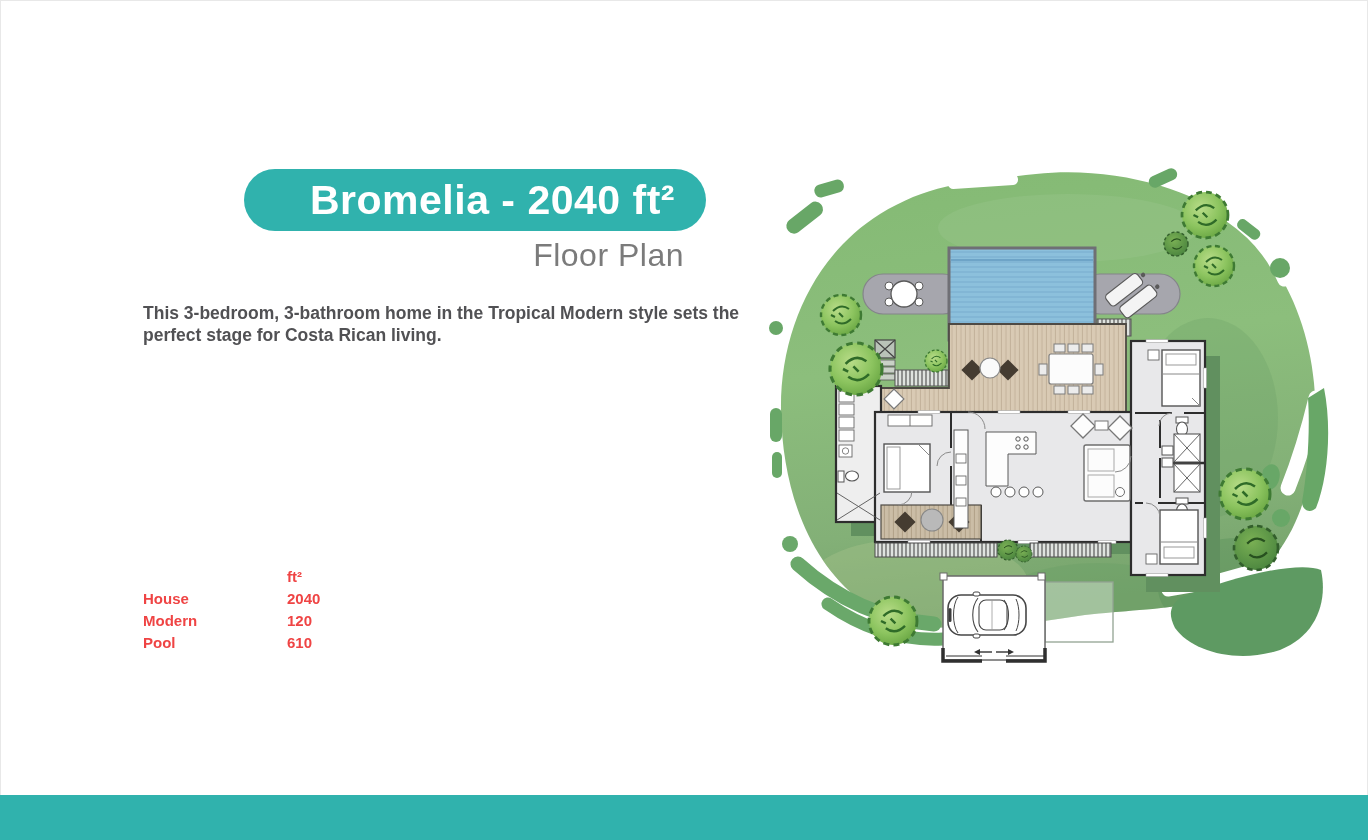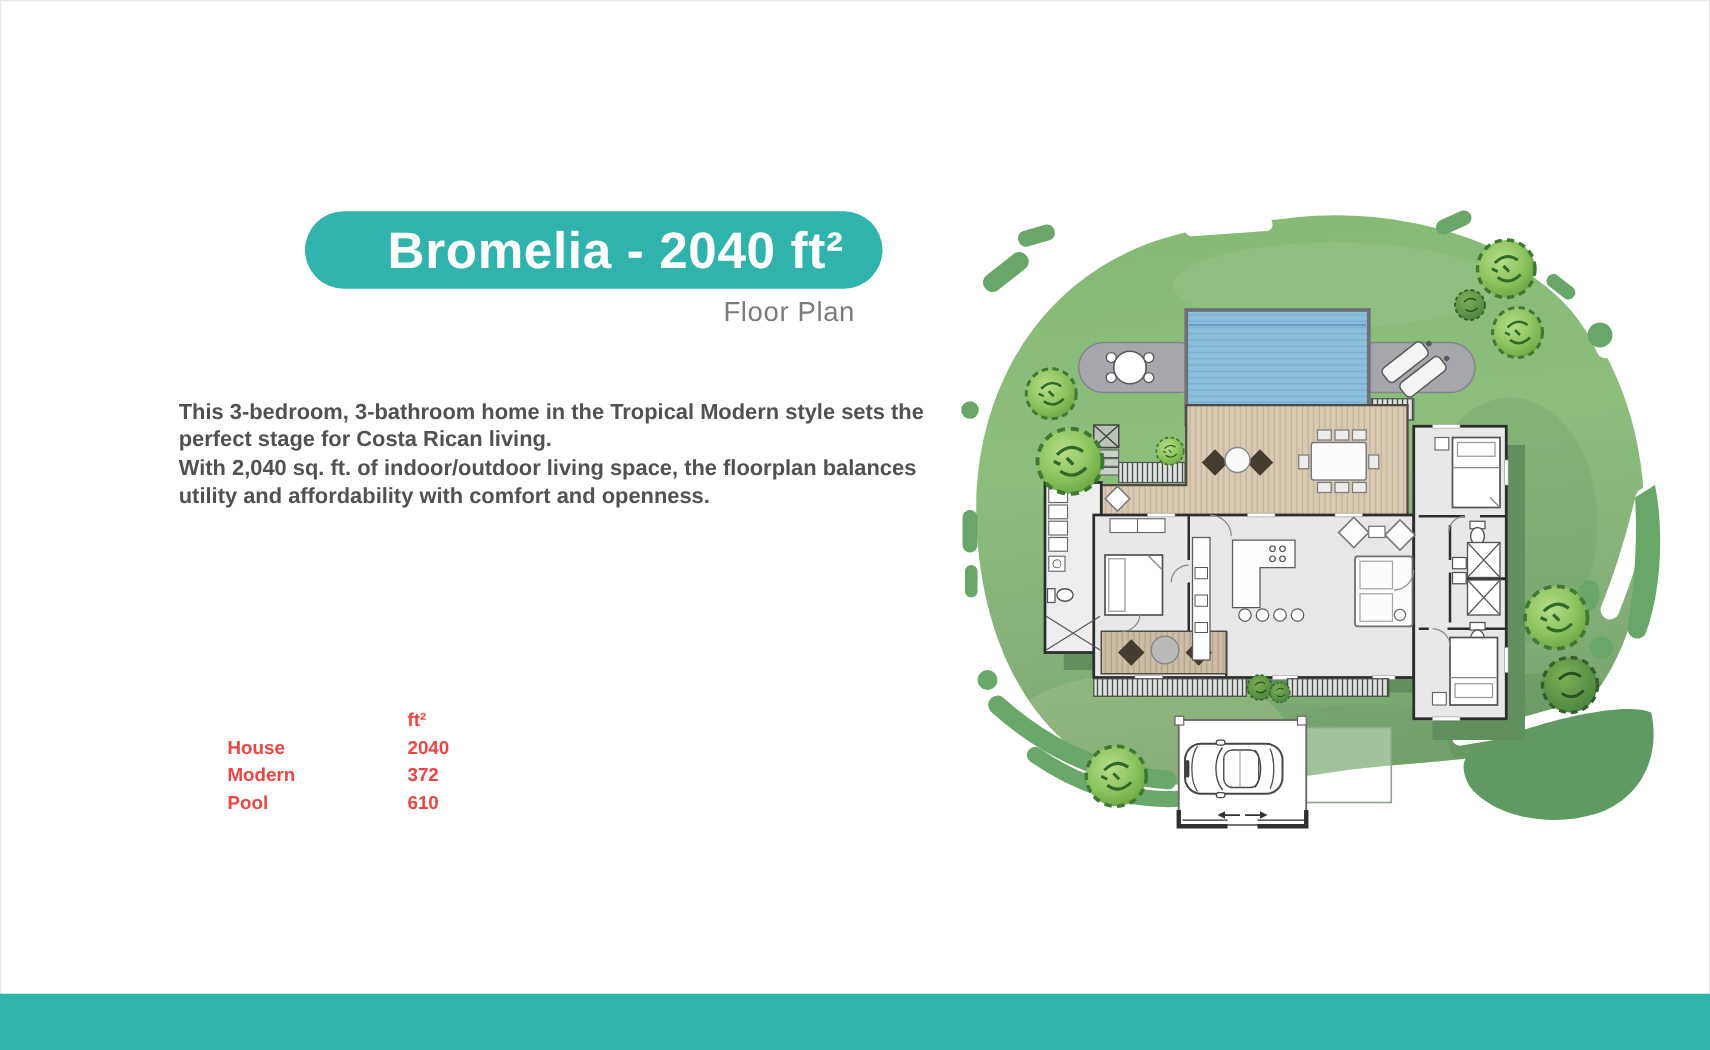--- a/index.html
+++ b/index.html
@@ -12,67 +12,66 @@
     position:absolute;left:244px;top:169px;width:462px;height:62px;
     background:var(--accent,#30b2ad);border-radius:31px;overflow:hidden;
     white-space:nowrap;
   }
   .banner .banner-text{
     display:inline-block;padding-left:66px;line-height:63px;
     font-size:41px;font-weight:bold;color:#ffffff;letter-spacing:.5px;
   }
   .subtitle{
     position:absolute;left:244px;top:237px;width:440px;text-align:right;
-    font-size:22px;color:#7b7b7b;letter-spacing:.5px;
+    font-size:32px;color:#7b7b7b;letter-spacing:.5px;
   }
   .description{
-    position:absolute;left:143px;top:318px;width:612px;
+    position:absolute;left:143px;top:302px;width:612px;
     font-size:17.5px;line-height:22.4px;font-weight:bold;color:#515154;
   }
   .description p{margin:0;}
   .stats{
     position:absolute;left:143px;top:566px;
     font-size:15px;font-weight:bold;color:#ef4444;line-height:22px;
   }
   .stat-row{display:flex;}
-  .stats-label{width:144px;margin-left:39px;}
+  .stats-label{width:144px;}
   .stats-value{width:80px;}
   .plan{position:absolute;left:768px;top:158px;width:572px;height:560px;}
   .footer-bar{
     position:absolute;left:0;bottom:0;width:1368px;height:45px;
     background:var(--accent,#30b2ad);
   }
 </style>
 </head>
 <body style="--accent: #30b2ad;">
 
 <div class="banner">
   <span class="banner-text">Bromelia - 2040 ft²</span>
 </div>
 
 <div class="subtitle">Floor Plan</div>
 
 <div class="description" id="desc">
     <p>This 3-bedroom, 3-bathroom home in the Tropical Modern style sets the perfect stage for Costa Rican living.</p>
-    <p>With 2,040 sq. ft. of indoor/outdoor living space, the floorplan balances utility and affordability with comfort and openness.</p>
   </div>
 
 <div class="stats">
   <div class="stat-row">
     <span class="stats-label"></span>
     <span class="stats-value">ft²</span>
   </div>
   <div id="stats-rows">
       <div class="stat-row">
         <span class="stats-label">House</span>
         <span class="stats-value">2040</span>
       </div>
       <div class="stat-row">
         <span class="stats-label">Modern</span>
-        <span class="stats-value">372</span>
+        <span class="stats-value">120</span>
       </div>
       <div class="stat-row">
         <span class="stats-label">Pool</span>
         <span class="stats-value">610</span>
       </div>
     </div>
 </div>
 
 <svg class="plan" viewBox="0 0 572 560" xmlns="http://www.w3.org/2000/svg">
   <defs>

